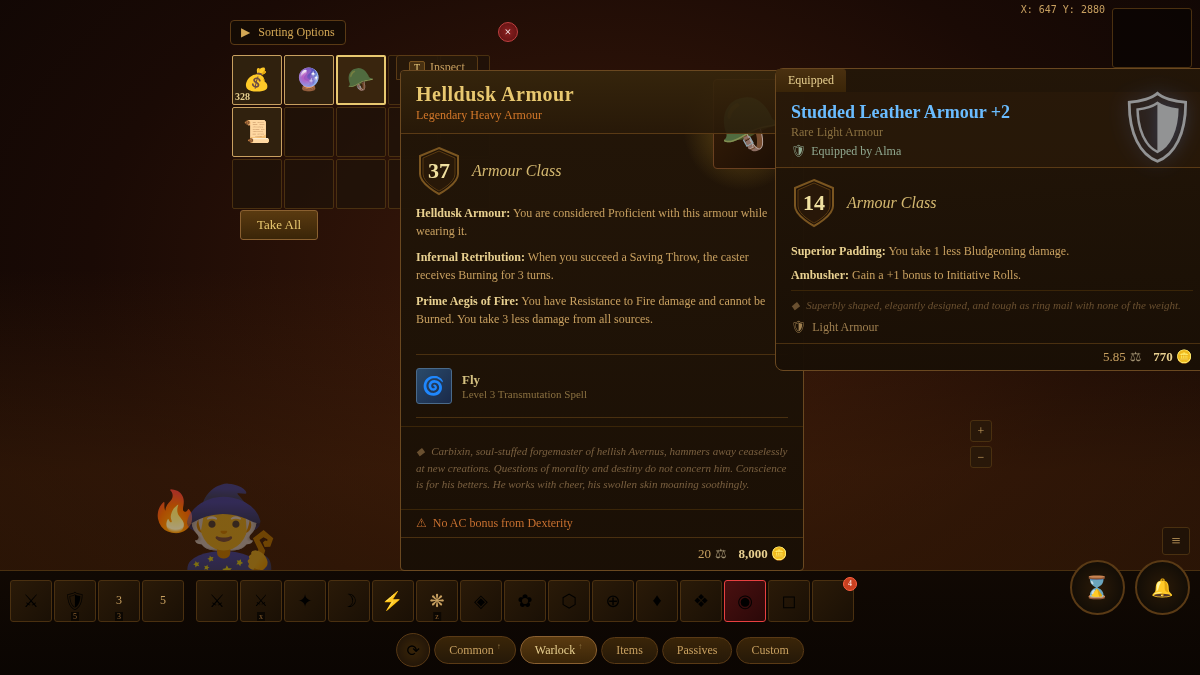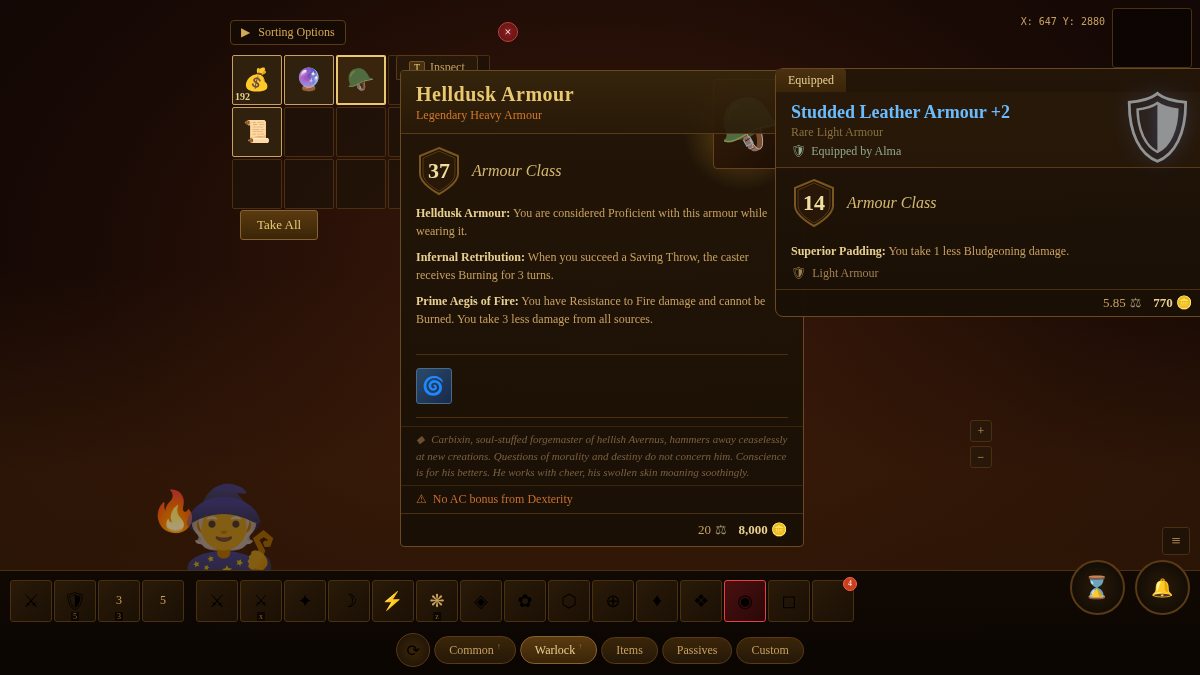--- a/index.html
+++ b/index.html
@@ -36,21 +36,21 @@
       right: 8px;
       width: 80px;
       height: 60px;
       background: rgba(10,5,2,0.8);
       border: 1px solid #4a3010;
       border-radius: 3px;
     }
 
     .minimap-coords {
       position: absolute;
-      top: 16px;
+      top: 4px;
       right: 95px;
       color: #c8a060;
       font-size: 10px;
       font-family: monospace;
     }
 
     
     .sorting-panel {
       position: absolute;
       top: 20px;
@@ -277,21 +277,21 @@
       color: #d4c080;
       font-weight: bold;
     }
 
     .spell-info .spell-subtype {
       font-size: 11px;
       color: #8a7040;
     }
 
     .lore-text {
-      padding: 4px 15px;
+      padding: 16px 15px;
       font-size: 11px;
       color: #7a6040;
       font-style: italic;
       line-height: 1.5;
       border-top: 1px solid #3a2508;
     }
 
     .warning-row {
       display: flex;
       align-items: center;
@@ -670,21 +670,21 @@
 </div>
 
 <div class="close-btn">
   <span>×</span>
 </div>
 
 <div class="item-grid">
 
   <div class="grid-cell active">
     <span style="font-size:22px; color:#e8c060;">💰</span>
-    <span class="count-badge">192</span>
+    <span class="count-badge">328</span>
   </div>
   <div class="grid-cell active">
     <span style="font-size:22px; color:#503010;">🔮</span>
   </div>
   <div class="grid-cell selected">
     <span style="font-size:22px; color:#c84020;">🪖</span>
   </div>
   <div class="grid-cell"></div>
   <div class="grid-cell"></div>
 
@@ -748,20 +748,24 @@
     <p>
       <strong>Prime Aegis of Fire:</strong>
       <span> You have Resistance to Fire damage and cannot be Burned. You take 3 less damage from all sources.</span>
     </p>
   </div>
 
   <hr class="divider">
 
   <div class="spell-row">
     <div class="spell-icon">🌀</div>
+    <div class="spell-info">
+      <div class="spell-name">Fly</div>
+      <div class="spell-subtype">Level 3 Transmutation Spell</div>
+    </div>
   </div>
 
   <hr class="divider">
 
   <div class="lore-text">
     <span style="color:#6a5030; margin-right:4px;">◆</span>
     <span>Carbixin, soul-stuffed forgemaster of hellish Avernus, hammers away ceaselessly at new creations. Questions of morality and destiny do not concern him. Conscience is for his betters. He works with cheer, his swollen skin moaning soothingly.</span>
   </div>
 
   <div class="warning-row">
@@ -808,20 +812,28 @@
     </div>
     <span class="ac-label">Armour Class</span>
   </div>
 
   <div class="equipped-content">
     <div class="equipped-description">
       <p>
         <strong>Superior Padding:</strong>
         <span> You take 1 less Bludgeoning damage.</span>
       </p>
+      <p>
+        <strong>Ambusher:</strong>
+        <span> Gain a +1 bonus to Initiative Rolls.</span>
+      </p>
+    </div>
+    <div class="flavour-text">
+      <span style="color:#6a5030; margin-right:4px;">◆</span>
+      <span>Superbly shaped, elegantly designed, and tough as ring mail with none of the weight.</span>
     </div>
     <div class="armour-tag">
       <span>🛡</span>
       <span>Light Armour</span>
     </div>
   </div>
 
   <div class="equipped-footer">
     <div class="weight-amount">
       <span>5.85</span>

